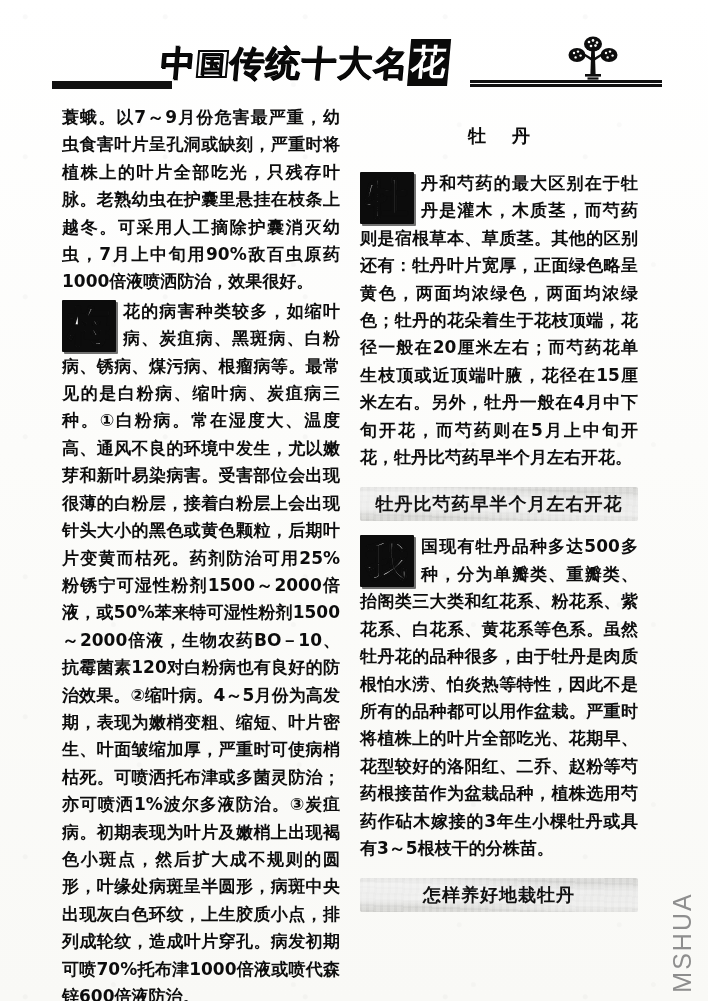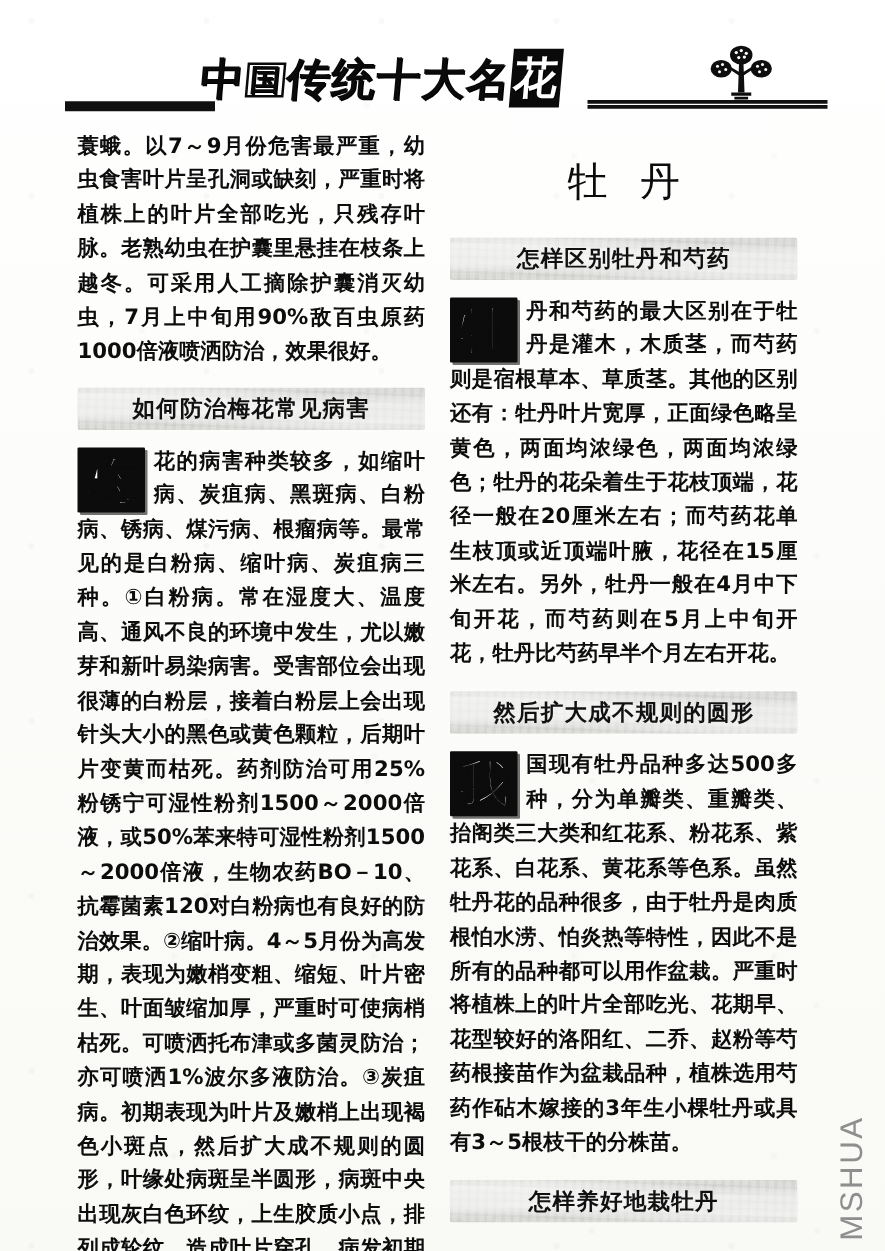--- a/index.html
+++ b/index.html
@@ -56,21 +56,21 @@
   .emblem{
     position:absolute;left:513px;top:-10px;width:56px;height:48px;
   }
 
   
   .col{position:absolute;top:104px;width:278px;}
   .col-left{left:62px;}
   .col-right{left:360px;}
 
   .chapter-title{
-    text-align:center;font-size:32px;font-weight:normal;color:#0b0b0b;
+    text-align:center;font-size:18px;font-weight:bold;color:#0b0b0b;
     letter-spacing:26px;text-indent:26px;
     margin:20px 0 22px 0;
     font-family:"DejaVu Sans","Liberation Sans",sans-serif;
   }
 
   
   .banner{
     position:relative;height:34px;margin:14px 0 12px 0;
     display:flex;align-items:center;justify-content:center;
     overflow:hidden;
@@ -168,45 +168,39 @@
         <circle cx="47.6" cy="21.6" r="1.2"></circle>
           <circle cx="42.6" cy="23.4" r="1.2"></circle>
       </g>
     </svg>
   </div>
 
   <div class="col col-left">
 
     <p class="para plain">蓑蛾。以7～9月份危害最严重，幼虫食害叶片呈孔洞或缺刻，严重时将植株上的叶片全部吃光，只残存叶脉。老熟幼虫在护囊里悬挂在枝条上越冬。可采用人工摘除护囊消灭幼虫，7月上中旬用90%敌百虫原药1000倍液喷洒防治，效果很好。</p>
 
-    <div class="banner">
-      <span class="banner-text">如何防治梅花常见病害</span>
-    </div>
 
     <div class="clearfix">
       <span class="dropcap">梅</span>
       <p class="para">花的病害种类较多，如缩叶病、炭疽病、黑斑病、白粉病、锈病、煤污病、根瘤病等。最常见的是白粉病、缩叶病、炭疽病三种。①白粉病。常在湿度大、温度高、通风不良的环境中发生，尤以嫩芽和新叶易染病害。受害部位会出现很薄的白粉层，接着白粉层上会出现针头大小的黑色或黄色颗粒，后期叶片变黄而枯死。药剂防治可用25%粉锈宁可湿性粉剂1500～2000倍液，或50%苯来特可湿性粉剂1500～2000倍液，生物农药BO－10、抗霉菌素120对白粉病也有良好的防治效果。②缩叶病。4～5月份为高发期，表现为嫩梢变粗、缩短、叶片密生、叶面皱缩加厚，严重时可使病梢枯死。可喷洒托布津或多菌灵防治；亦可喷洒1%波尔多液防治。③炭疽病。初期表现为叶片及嫩梢上出现褐色小斑点，然后扩大成不规则的圆形，叶缘处病斑呈半圆形，病斑中央出现灰白色环纹，上生胶质小点，排列成轮纹，造成叶片穿孔。病发初期可喷70%托布津1000倍液或喷代森锌600倍液防治。</p>
     </div>
 
   </div>
 
   <div class="col col-right">
 
     <h1 class="chapter-title">牡丹</h1>
 
-    <div class="banner">
-      <span class="banner-text">怎样区别牡丹和芍药</span>
-    </div>
     <div class="clearfix">
       <span class="dropcap">牡</span>
       <p class="para">丹和芍药的最大区别在于牡丹是灌木，木质茎，而芍药则是宿根草本、草质茎。其他的区别还有：牡丹叶片宽厚，正面绿色略呈黄色，两面均浓绿色，两面均浓绿色；牡丹的花朵着生于花枝顶端，花径一般在20厘米左右；而芍药花单生枝顶或近顶端叶腋，花径在15厘米左右。另外，牡丹一般在4月中下旬开花，而芍药则在5月上中旬开花，牡丹比芍药早半个月左右开花。</p>
     </div>
 
     <div class="banner">
-      <span class="banner-text">然后扩大成不规则的圆形</span>
+      <span class="banner-text">牡丹比芍药早半个月左右开花</span>
     </div>
     <div class="clearfix">
       <span class="dropcap">我</span>
       <p class="para">国现有牡丹品种多达500多种，分为单瓣类、重瓣类、抬阁类三大类和红花系、粉花系、紫花系、白花系、黄花系等色系。虽然牡丹花的品种很多，由于牡丹是肉质根怕水涝、怕炎热等特性，因此不是所有的品种都可以用作盆栽。严重时将植株上的叶片全部吃光、花期早、花型较好的洛阳红、二乔、赵粉等芍药根接苗作为盆栽品种，植株选用芍药作砧木嫁接的3年生小棵牡丹或具有3～5根枝干的分株苗。</p>
     </div>
 
     <div class="banner">
       <span class="banner-text">怎样养好地栽牡丹</span>
     </div>
 

